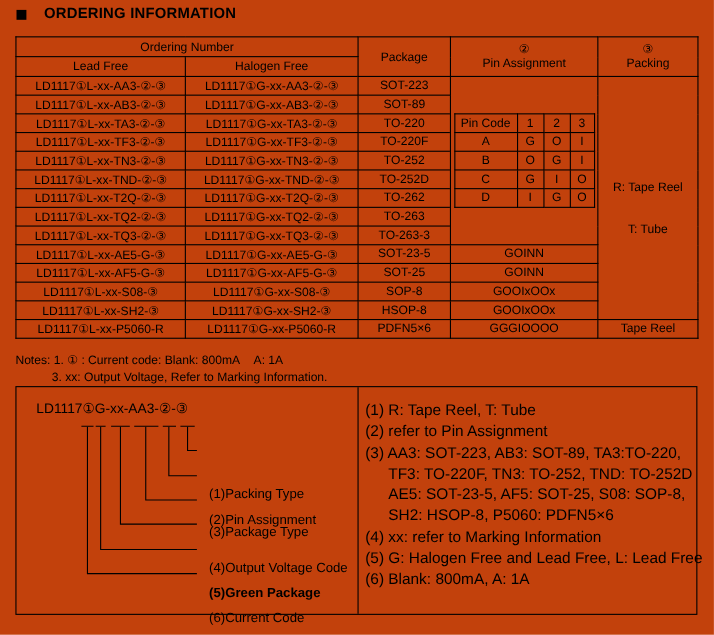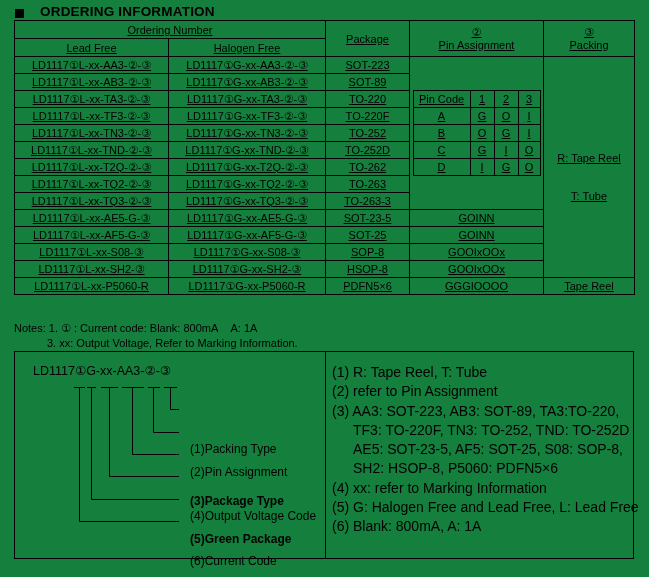--- a/index.html
+++ b/index.html
@@ -2,31 +2,31 @@
 <html><head>
 <meta charset="utf-8">
 <style>
   * { box-sizing: border-box; margin: 0; padding: 0; }
   html,body { background:#fff; }
   body {
     width: 649px; height: 577px;
     font-family: "Liberation Sans", "DejaVu Sans", sans-serif;
     color: #000; position: relative; overflow: hidden;
   }
-  .page { position:absolute; left:0; top:0; width:649px; height:577px; background:#15803d; }
+  .page { position:absolute; left:0; top:0; width:649px; height:577px; background:#c2410c; }
 
   
   .title-bullet { position:absolute; left:15px; top:9px; width:9px; height:9px; background:#000; }
   .page-title { position:absolute; left:40px; top:4px; font-size:13.5px; font-weight:bold; letter-spacing:0.2px; }
 
   
   .main-table {
-    position:absolute; left:14px; top:20px; width:620px;
+    position:absolute; left:14px; top:33px; width:620px;
     border-collapse:collapse; table-layout:fixed;
-    font-size:11px; text-align:center;text-decoration:underline;
+    font-size:11px; text-align:center;
   }
   .main-table th, .main-table td {
     border:1px solid #000; font-weight:normal; padding:0 1px;
     vertical-align:middle; white-space:nowrap; overflow:hidden;
   }
   .main-table tr.hrow th { height:18px; }
   .main-table tr.drow { height:17px; }
   .two-line div { line-height:13px; }
 
   
@@ -48,21 +48,21 @@
   .bottom-box {
     position:absolute; left:14px; top:351px; width:620px; height:208px;
     border:1px solid #000;
   }
   .bottom-divider { position:absolute; left:310px; top:0; width:1px; height:100%; background:#000; }
 
   
   .part-number { position:absolute; left:18px; top:11px; font-size:12.5px; white-space:nowrap; }
   .diagram-svg { position:absolute; left:0; top:0; width:310px; height:206px; }
   .diagram-label { position:absolute; left:175px; font-size:12px; line-height:15px; white-space:nowrap;margin-top:40px; }
-  .dl-0 { top:50px; } .dl-1 { top:73px; } .dl-2 { top:102px;font-weight:bold; }
+  .dl-0 { top:50px; } .dl-1 { top:73px; } .dl-2 { top:84px; }
   .dl-3 { top:117px; } .dl-4 { top:140px;font-weight:bold; } .dl-5 { top:162px; }
 
   
   .legend { position:absolute; left:317px; top:11px; width:300px; font-size:14px; }
   .legend .lline { height:19.3px; line-height:19.3px; white-space:nowrap; }
   .legend .lindent { padding-left:21px; }
 </style>
 </head>
 <body>
 

